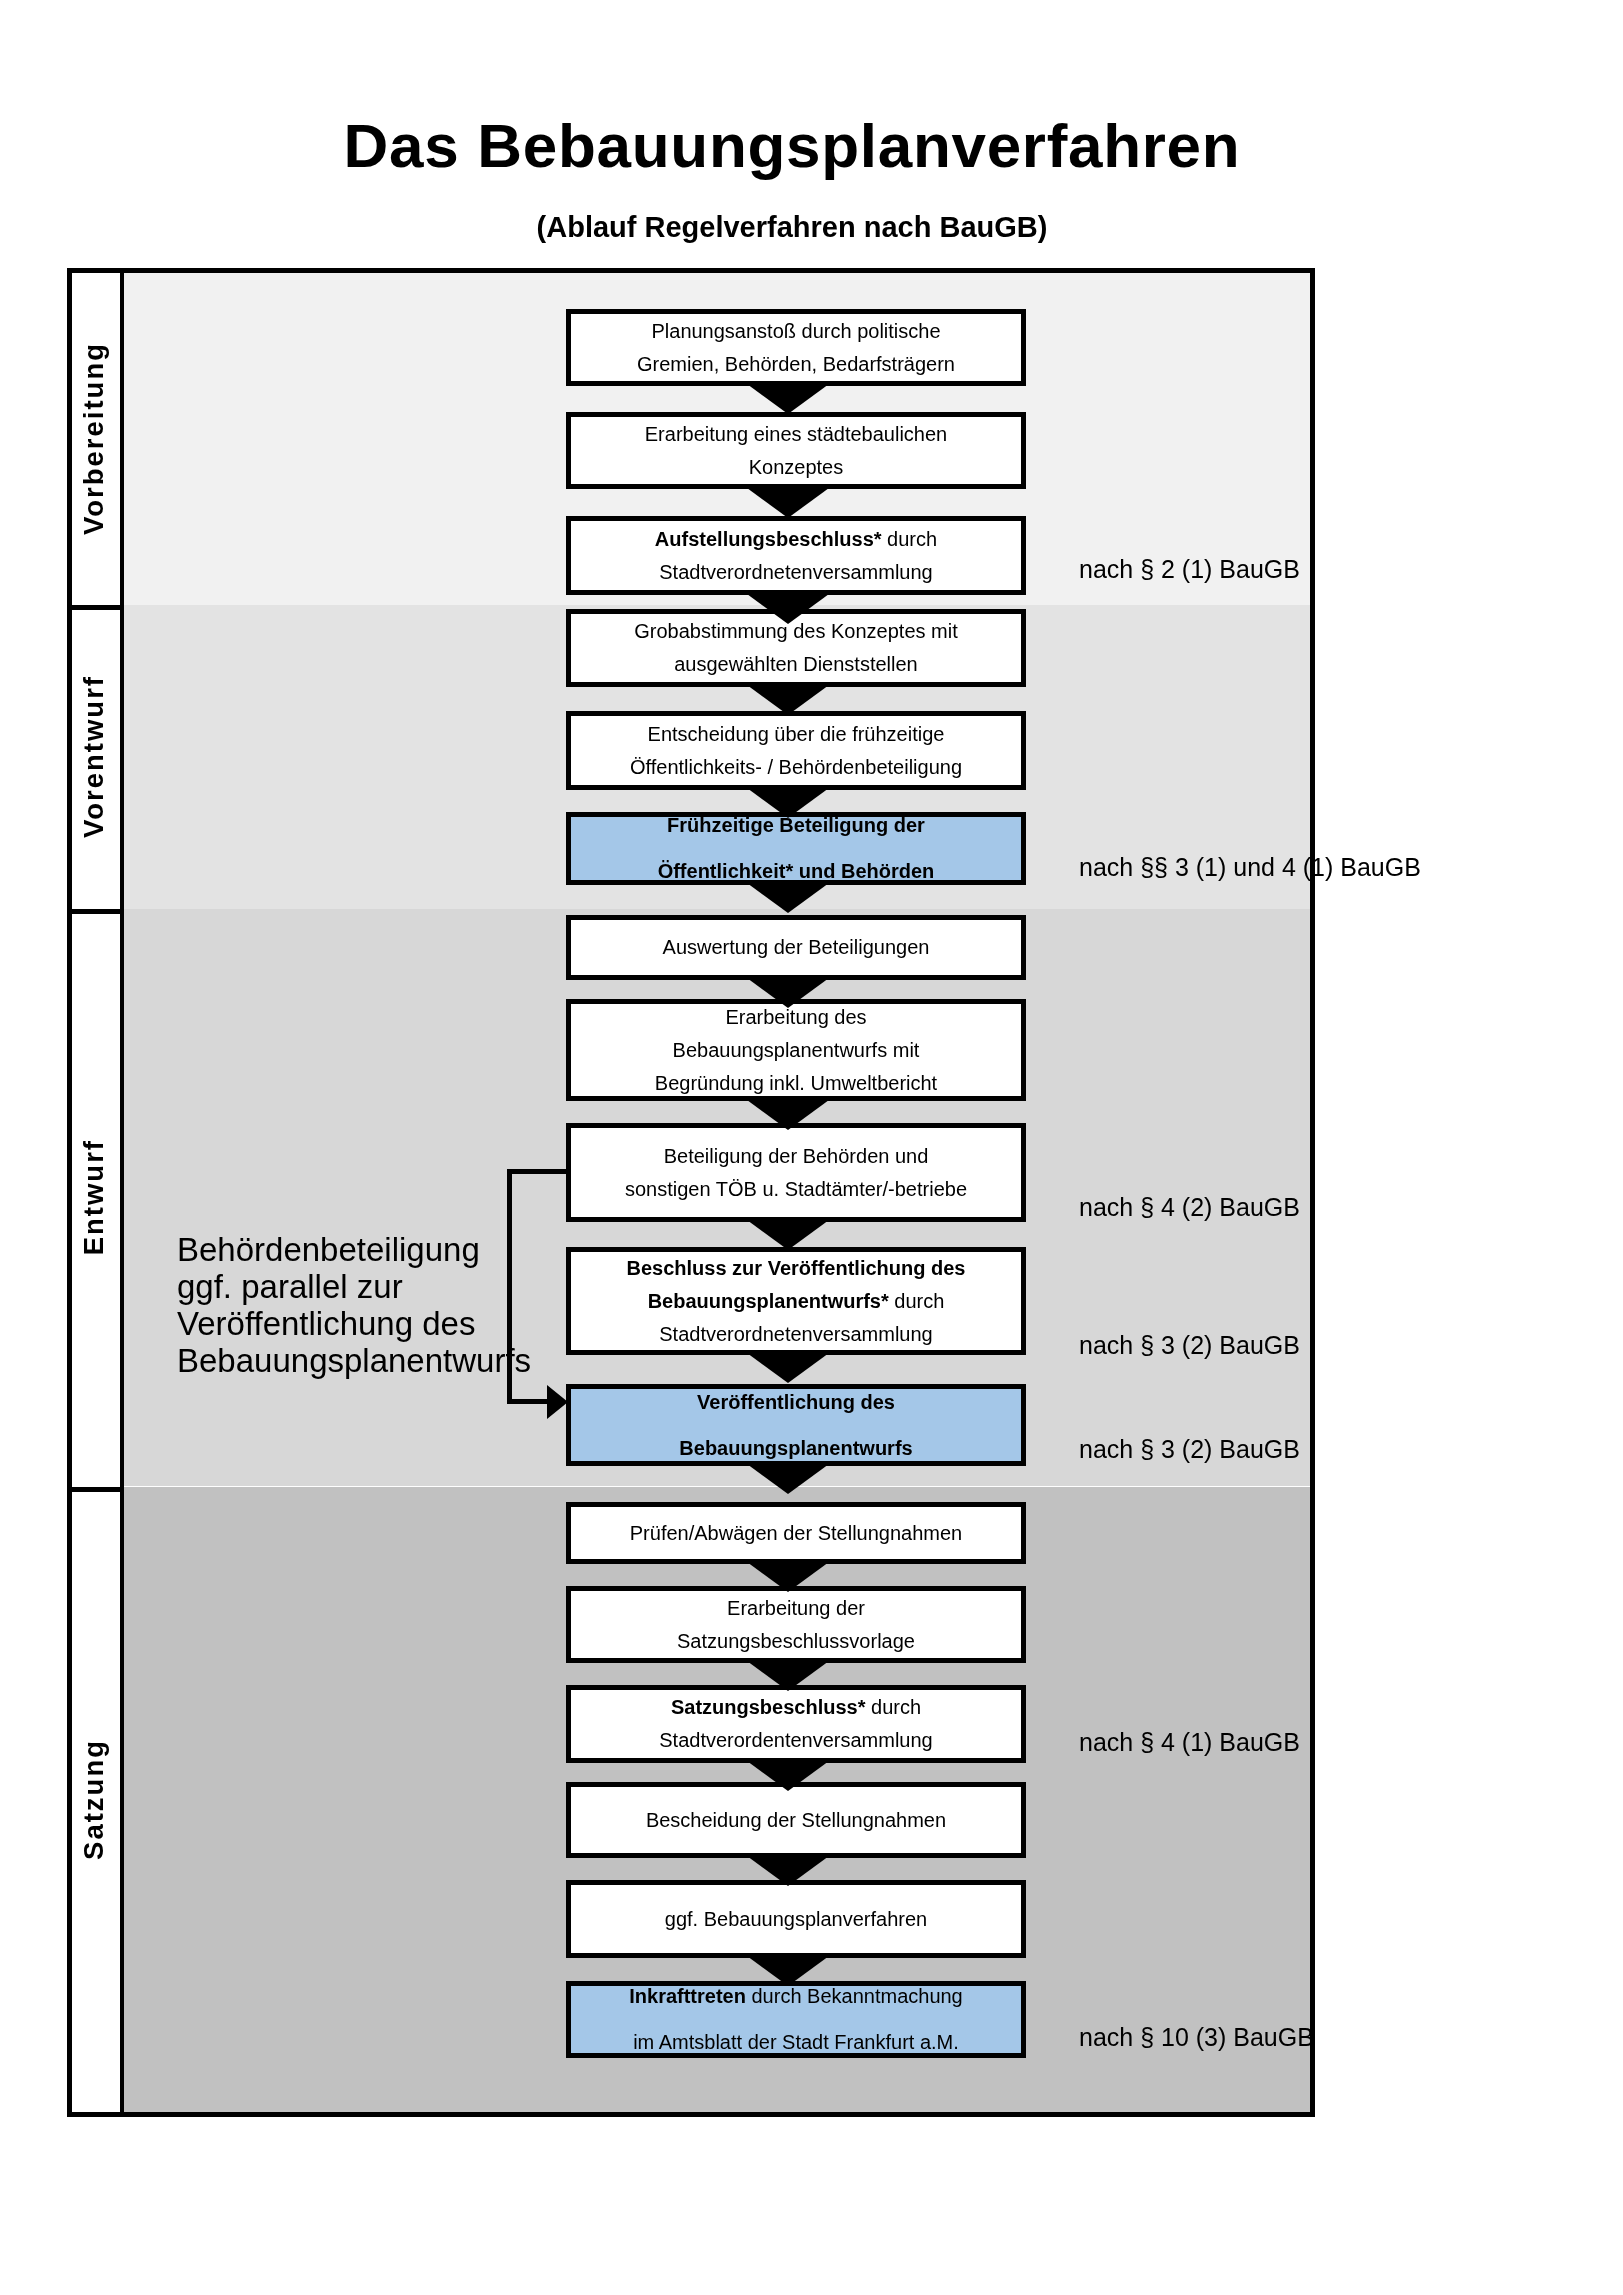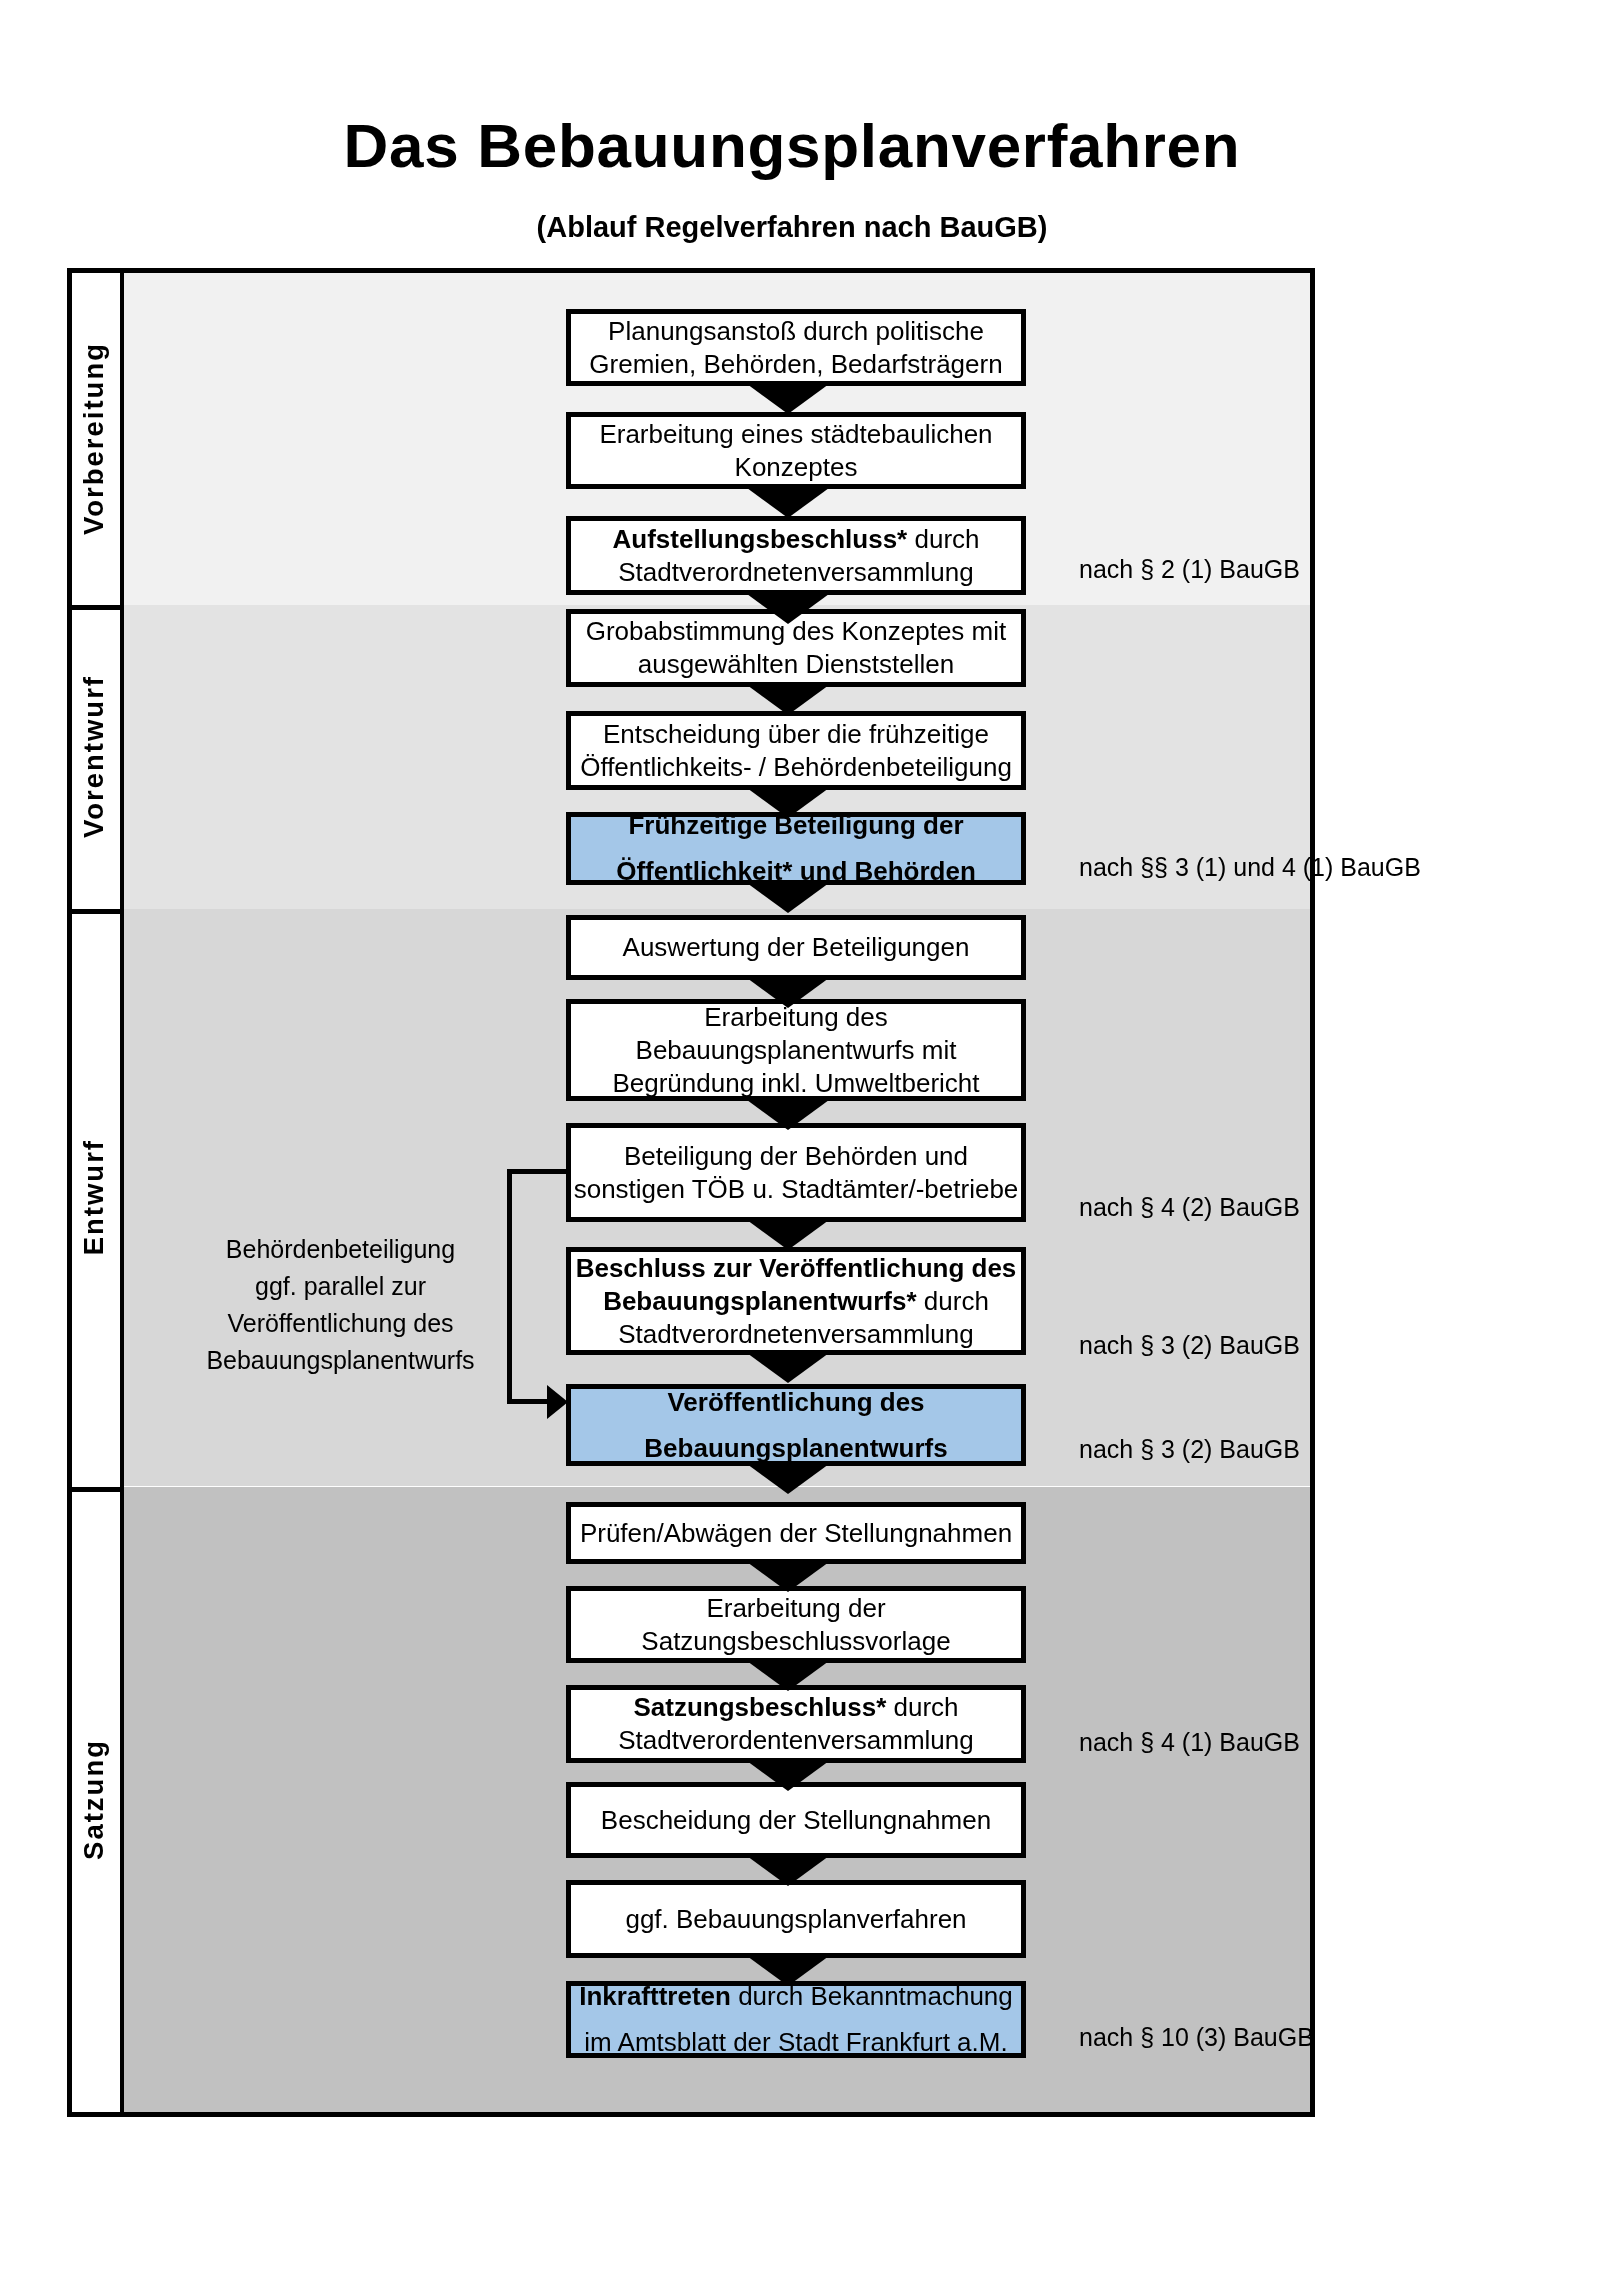--- a/index.html
+++ b/index.html
@@ -19,30 +19,30 @@
   .sec3{top:636px;height:577px;background:#d7d7d7;}
   .sec4{top:1214px;height:625px;background:#c1c1c1;}
   
   .phasecol{position:absolute;left:0;top:0;width:48px;height:1839px;background:#ffffff;border-right:4.6px solid #000;}
   .divider{position:absolute;left:0;width:48px;height:4.6px;background:#000;}
   .vcell{position:absolute;left:0;width:44px;display:flex;align-items:center;justify-content:center;}
   .vlabel{writing-mode:vertical-rl;transform:rotate(180deg);font-size:27.5px;font-weight:bold;letter-spacing:2px;white-space:nowrap;}
   
   .box{left:566px;width:460px;border:5.2px solid #000;box-sizing:border-box;background:#ffffff;
        display:flex;flex-direction:column;align-items:center;justify-content:center;
-       font-size:26px;line-height:33px;text-align:center;}
+       font-size:20px;line-height:33px;text-align:center;}
   .box .bl{white-space:nowrap;}
   .box.blue{background:#a4c7e8;gap:13px;}
   .box.blue .bl{font-weight:bold;}
   
   .arr{left:747px;width:0;height:0;border-left:41px solid transparent;border-right:41px solid transparent;border-top:30px solid #000;}
   
   .ref{left:1079px;height:33px;font-size:25px;line-height:33px;white-space:nowrap;}
   
-  .sidenote{left:177px;top:1231px;width:327px;text-align:center;font-size:25px;line-height:37px;}
+  .sidenote{left:177px;top:1231px;width:327px;text-align:left;font-size:33px;line-height:37px;}
   
   .ln{background:#000;}
   .arrhead{left:547px;top:1385px;width:0;height:0;border-top:17px solid transparent;border-bottom:17px solid transparent;border-left:21px solid #000;}
   
   .footnote{left:137px;top:2148px;width:1348px;font-size:25.5px;line-height:37px;}
 </style>
 </head>
 <body>
 
 <div class="abs title">Das Bebauungsplanverfahren</div>

